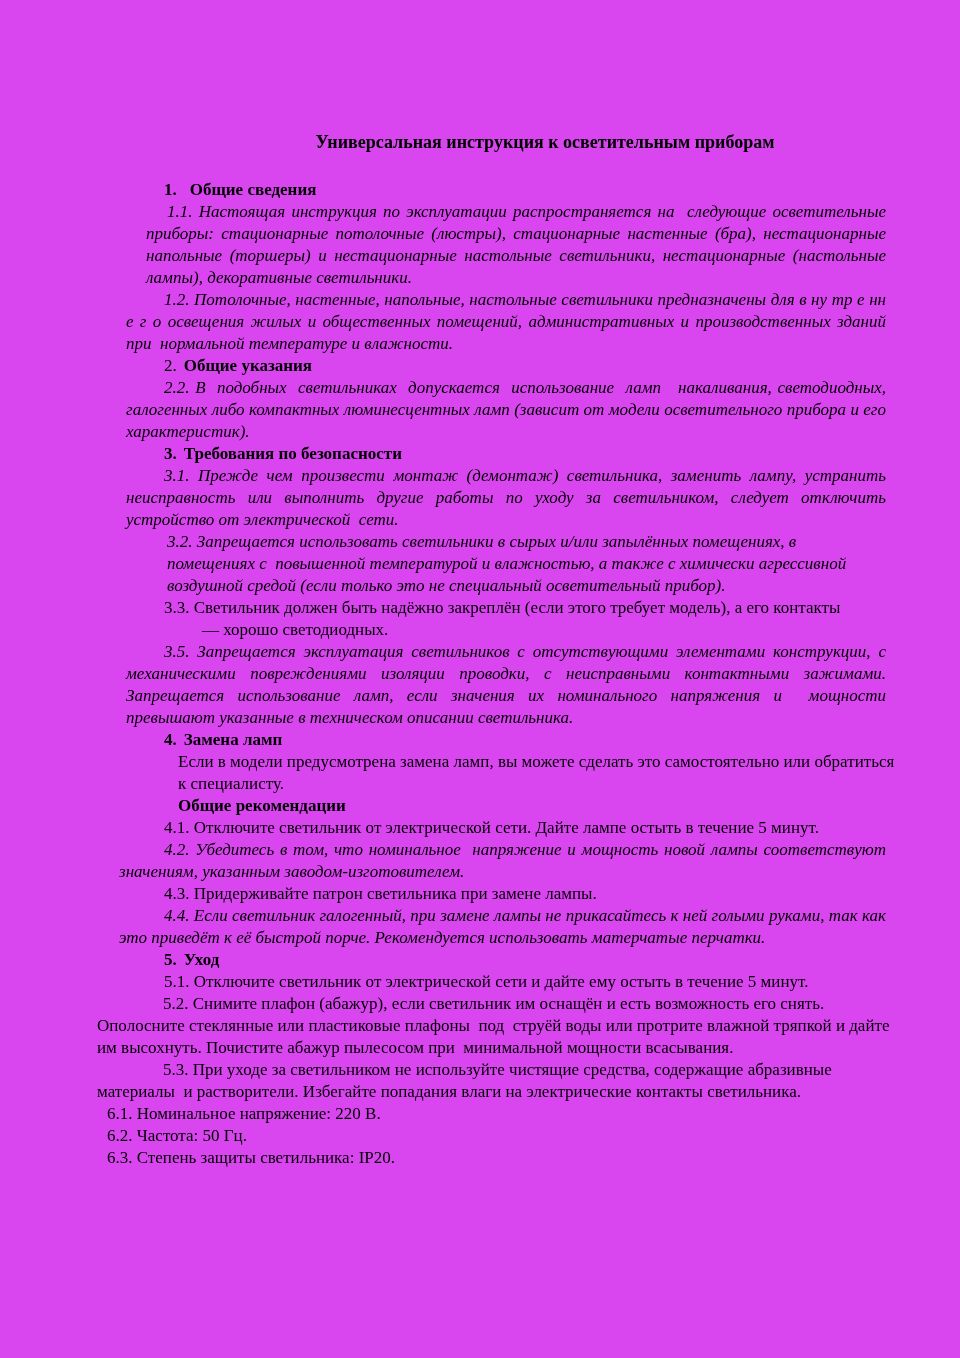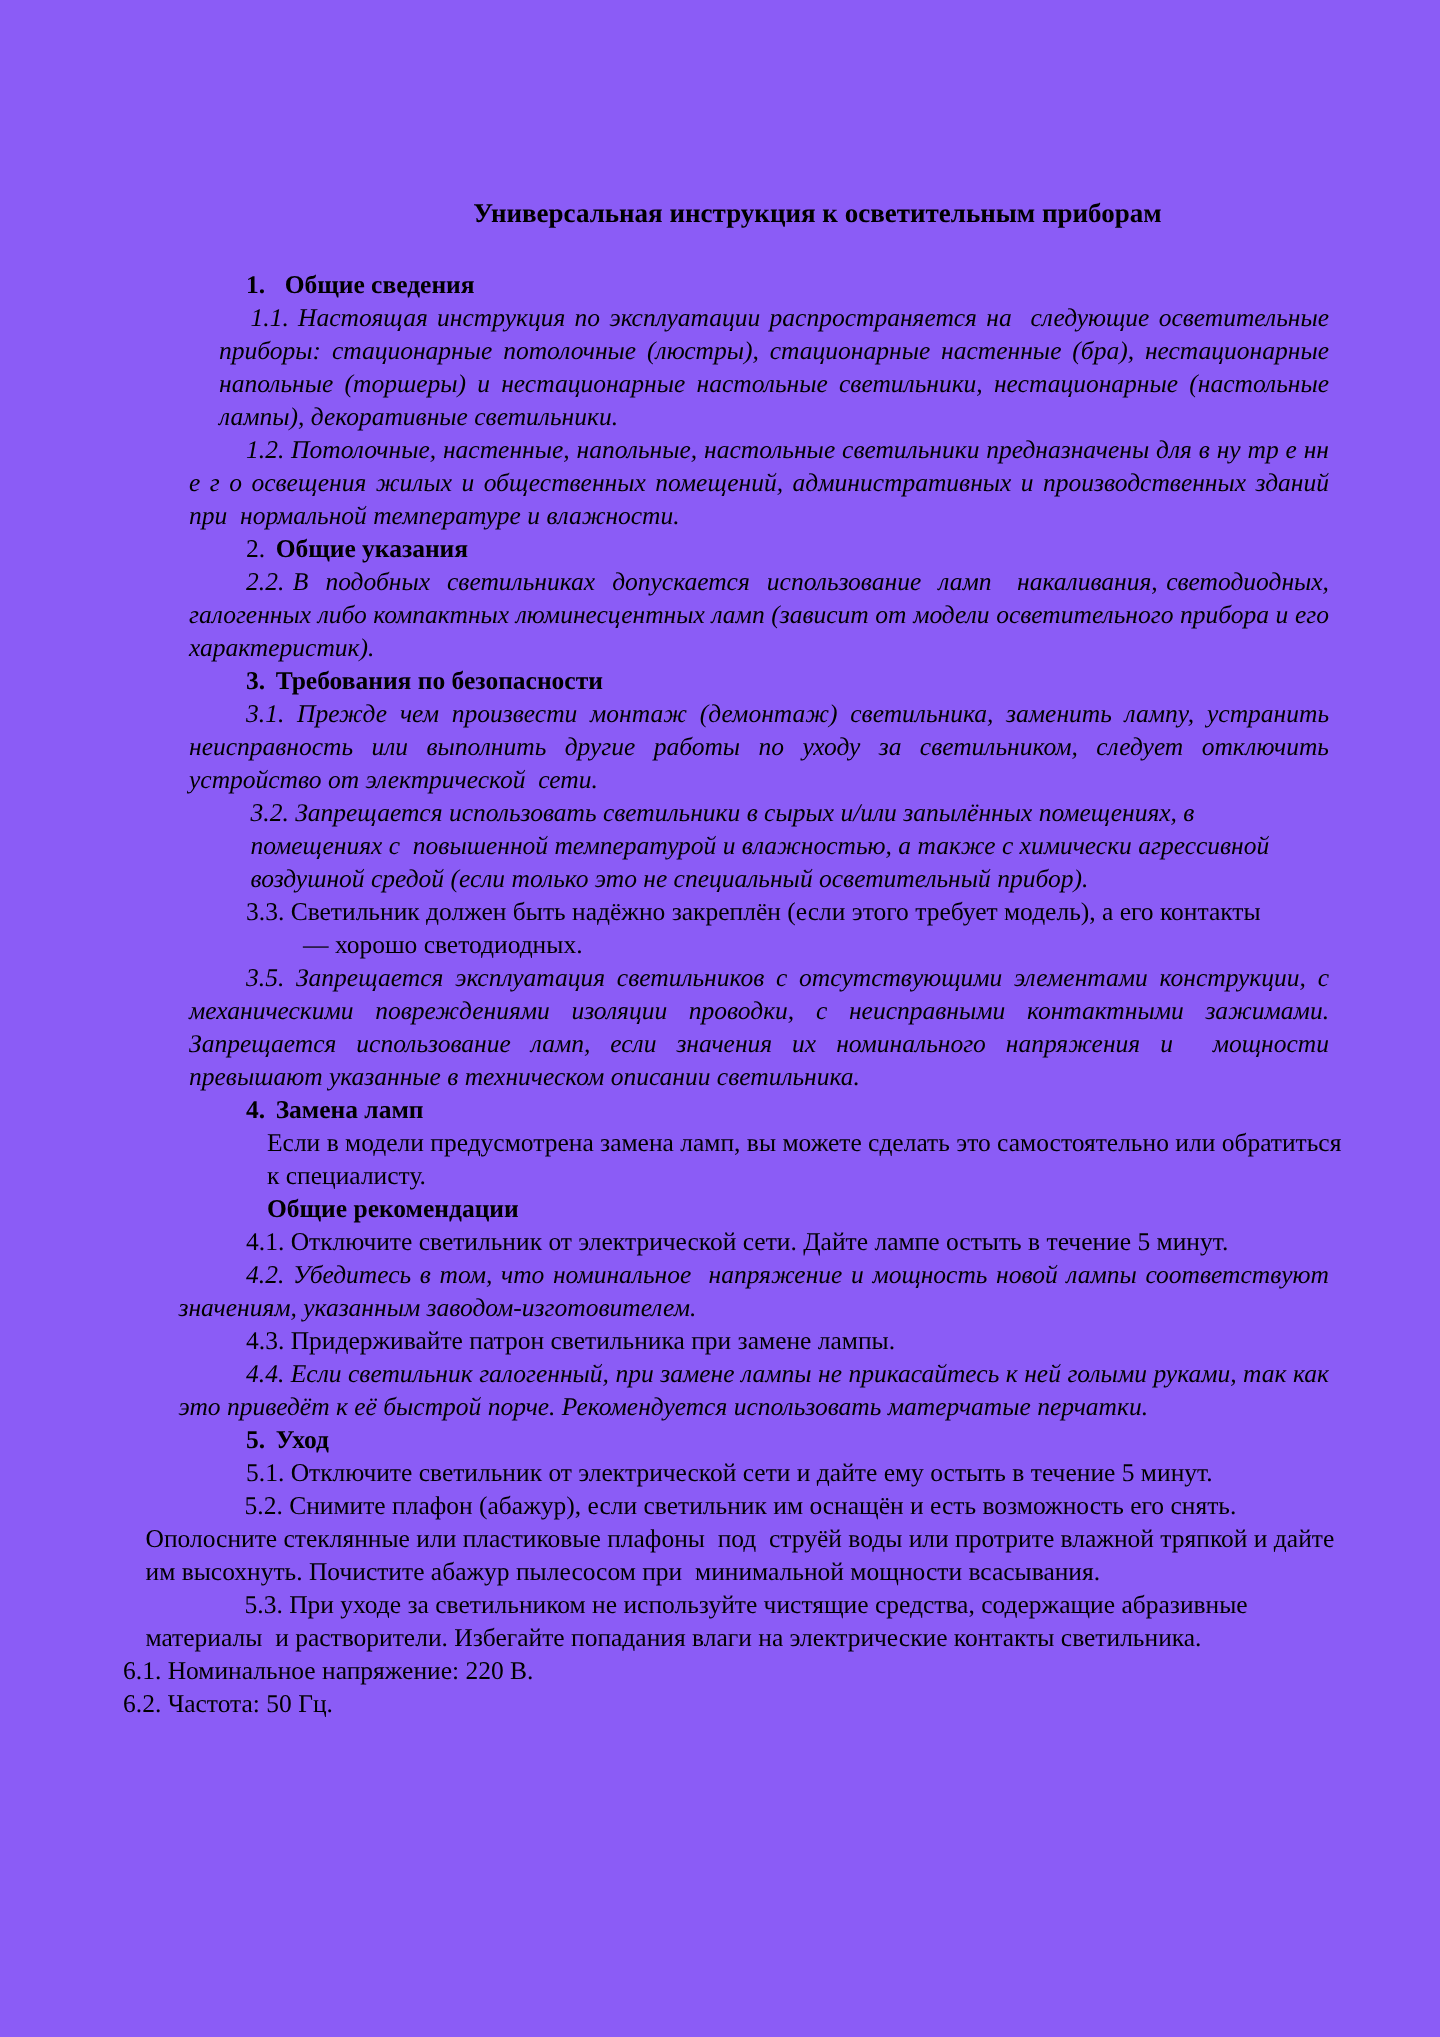--- a/index.html
+++ b/index.html
@@ -1,20 +1,20 @@
 <!DOCTYPE html>
 <html><head>
 <meta charset="utf-8">
 <style>
   html, body { margin: 0; padding: 0; background: #ffffff; }
   .page {
     position: relative;
     width: 960px;
     height: 1358px;
-    background: #8b5cf6;
+    background: #d946ef;
     color: #000000;
     font-family: "Liberation Serif", "DejaVu Serif", serif;
     font-size: 17px;
     line-height: 22px;
     box-sizing: border-box;
     padding-top: 131px;
     overflow: hidden;
   }
   .doc-title {
     font-weight: 700;
@@ -40,21 +40,21 @@
     text-indent: 38px;
     white-space: pre-wrap;
   }
   .justify { text-align: justify; font-style: italic; }
   .p11   { margin-left: 146px; text-indent: 21px; }
   .p32   { margin-left: 167px; margin-right: 72px; text-indent: 0; font-style: italic; }
   .dash  { margin-left: 202px; text-indent: 0; }
   .intro { margin-left: 178px; margin-right: 58px; text-indent: 0; }
   .outdent { margin-left: 119px; text-indent: 45px; }
   .hang  { margin-left: 97px; margin-right: 60px; text-indent: 66px; }
-  .tech  { margin-left: 82px; text-indent: 0; }
+  .tech  { margin-left: 107px; text-indent: 0; }
   .nowrap { white-space: nowrap; }
 </style>
 </head>
 <body>
 
 <div class="page">
 
   <div class="doc-title">Универсальная инструкция к осветительным приборам</div>
 
   <div class="heading h1-gap"><span class="num num-wide">1.</span><span>Общие сведения</span></div>
@@ -79,14 +79,15 @@
   <div class="para">4.3. Придерживайте патрон светильника при замене лампы.</div>
   <div class="para outdent justify">4.4. Если светильник галогенный, при замене лампы не прикасайтесь к ней голыми руками, так как это приведёт к её быстрой порче. Рекомендуется использовать матерчатые перчатки.</div>
 
   <div class="heading"><span class="num">5.</span><span>Уход</span></div>
   <div class="para">5.1. Отключите светильник от электрической сети и дайте ему остыть в течение 5 минут.</div>
   <div class="para hang">5.2. Снимите плафон (абажур), если светильник им оснащён и есть возможность его снять. Ополосните стеклянные или пластиковые плафоны  под  струёй воды или протрите влажной тряпкой и дайте им высохнуть. Почистите абажур пылесосом при  минимальной мощности всасывания.</div>
   <div class="para hang">5.3. При уходе за светильником не используйте чистящие средства, содержащие абразивные материалы  и растворители. Избегайте попадания влаги на электрические контакты светильника.</div>
 
   <div class="para tech">6.1. Номинальное напряжение: 220 В.</div>
   <div class="para tech">6.2. Частота: 50 Гц.</div>
+  <div class="para tech">6.3. Степень защиты светильника: IP20.</div>
 
 </div>
 
 </body></html>

